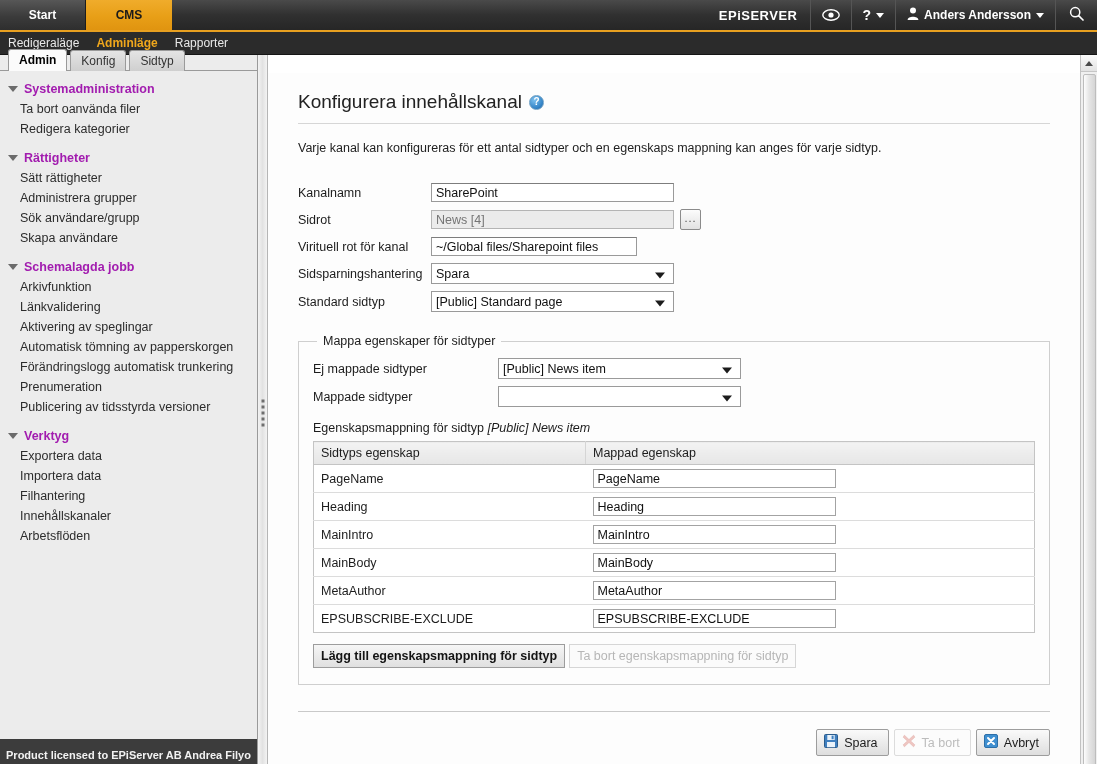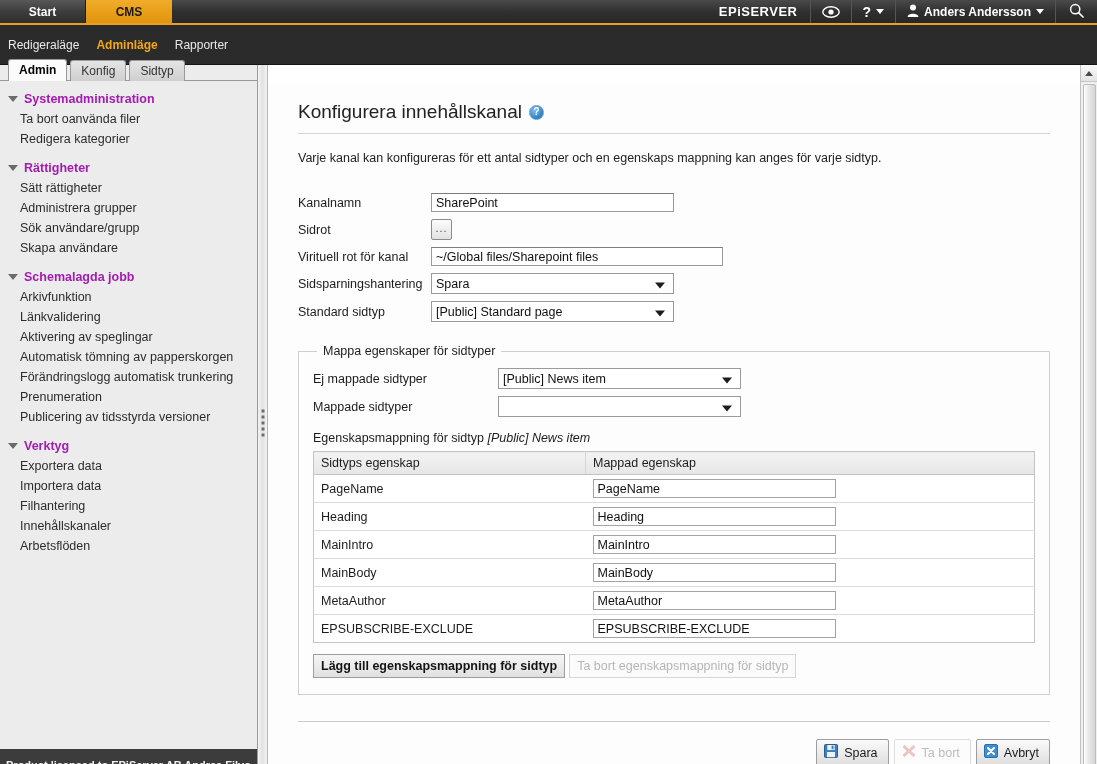--- a/index.html
+++ b/index.html
@@ -10,21 +10,21 @@
     overflow: hidden;
     font-family: "Liberation Sans", sans-serif;
     font-size: 12px;
     background: #ffffff;
     color: #222;
   }
 
   
   .global-header {
     position: relative;
-    height: 25px;
+    height: 32px;
     background: linear-gradient(to bottom, #4a4a4a 0%, #303030 50%, #262626 100%);
     display: flex;
     align-items: stretch;
     border-bottom: 2px solid #e8a020;
   }
   .gh-tabs { display: flex; align-items: stretch; }
   .gh-tab {
     display: flex; align-items: center; justify-content: center;
     min-width: 86px; padding: 0 14px;
     font-size: 12px; font-weight: bold;
@@ -60,21 +60,21 @@
     border-left: 4px solid transparent;
     border-right: 4px solid transparent;
     border-top: 5px solid #ffffff;
     display: inline-block;
   }
   .icon-eye { display:block; }
   .icon-q { font-size: 14px; font-weight: bold; line-height: 1; }
 
   
   .sub-nav {
-    height: 40px;
+    height: 23px;
     background: #2b2b2b;
     display: flex; align-items: center;
     padding-left: 8px;
     gap: 17px;
     border-bottom: 1px solid #151515;
   }
   .sub-nav-item {
     font-size: 12px; color: #e9e9e9; cursor: pointer; white-space: nowrap;
   }
   .sub-nav-item.active { color: #f0a71c; font-weight: bold; }
@@ -579,26 +579,27 @@
 
       <div class="form-grid">
 
         <div class="form-label">Kanalnamn</div>
         <div class="field-row">
           <input class="txt" type="text" value="SharePoint" style="">
         </div>
 
         <div class="form-label">Sidrot</div>
         <div class="field-row">
+          <input class="txt disabled" type="text" disabled="" placeholder="News [4]" style="">
           <div class="btn-browse">...</div>
         </div>
 
         <div class="form-label">Virituell rot för kanal</div>
         <div class="field-row">
-          <input class="txt" type="text" style="width: 292px;" value="~/Global files/Sharepoint files">
+          <input class="txt" type="text" style="width: 206px;" value="~/Global files/Sharepoint files">
         </div>
 
         <div class="form-label">Sidsparningshantering</div>
         <div class="field-row">
           <span class="sel-wrap">
             <select class="sel">
               <option>Spara</option>
             </select>
           </span>
         </div>

